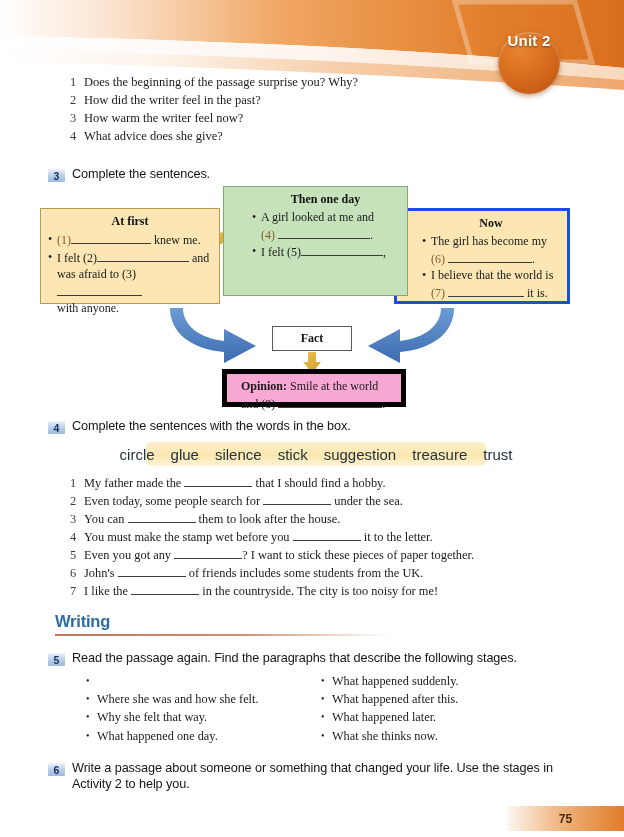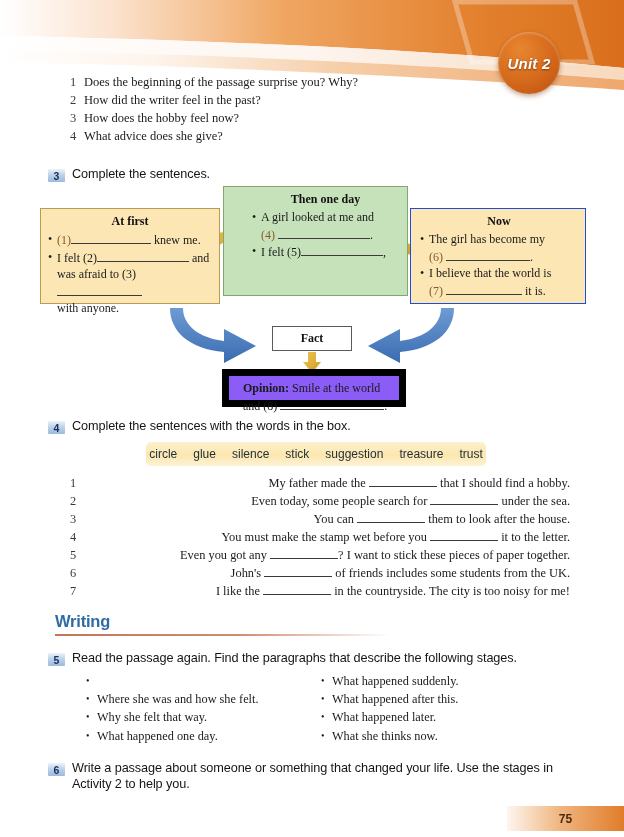--- a/index.html
+++ b/index.html
@@ -12,21 +12,21 @@
   }
   .page{position:relative;width:624px;height:837px;overflow:hidden;background:#fff;}
 
   
   .header{position:absolute;left:0;top:0;width:624px;height:108px;overflow:hidden;}
   .header svg{position:absolute;left:0;top:0;}
   .unit-badge{
     position:absolute;left:498px;top:32px;width:62px;height:62px;border-radius:50%;
     background:radial-gradient(circle at 36% 28%, #e8852f 0%, #d4691b 55%, #b9500f 100%);
     box-shadow:0 2px 5px rgba(120,60,10,.45), inset 0 1px 3px rgba(255,255,255,.35);
-    display:flex;align-items:center;justify-content:center;font-style:italic;
+    display:flex;align-items:flex-start;justify-content:center;
   }
   .unit-badge span{
     font-family:"Liberation Sans", sans-serif;font-weight:bold;font-size:15px;color:#ffffff;
     text-shadow:0 1px 2px rgba(100,45,5,.8);letter-spacing:.2px;
   }
 
   .q-list{position:absolute;left:70px;top:74px;width:470px;}
   .q-row{display:flex;font-size:12.5px;color:#1a1a1a;line-height:17px;margin-bottom:1px;}
   .q-num{width:14px;flex:0 0 14px;color:#3a3a3a;}
   .q-txt{flex:1;}
@@ -62,50 +62,50 @@
 
   #box-first{
     left:40px;top:22px;width:180px;height:96px;
     background:#fbe6b4;border:1px solid #b99a54;padding:5px 7px 0 7px;
   }
   #box-then{
     left:223px;top:0px;width:185px;height:110px;
     background:#c6e2ba;border:1px solid #7fa96e;padding:5px 8px 0 28px;z-index:5;
   }
   #box-now{
-    left:410px;top:22px;width:176px;height:96px;
-    background:#fbe6b4;border:1px solid #1d4ed8;padding:5px 7px 0 9px;
+    left:394px;top:22px;width:176px;height:96px;
+    background:#fbe6b4;border:3px solid #1d4ed8;padding:5px 7px 0 25px;
   }
   #box-fact{
     left:272px;top:140px;width:80px;height:25px;
     background:#ffffff;border:1px solid #5a5a5a;
     display:flex;align-items:center;justify-content:center;
   }
   #box-fact .dtitle{margin:0;font-size:12px;}
   #box-opinion{
     left:222px;top:183px;width:184px;height:38px;
-    background:#8b5cf6;border:7px solid #000000;padding:4px 8px 0 14px;
+    background:#f9a8d4;border:5px solid #000000;padding:4px 8px 0 14px;
   }
   .arrows{position:absolute;left:0;top:0;width:624px;height:222px;pointer-events:none;}
 
   
   .wordbox{
     position:absolute;left:146px;top:442px;width:340px;height:24px;
     background:linear-gradient(to bottom,#fdf0cd 0%,#fbe7ae 55%,#fdf2d6 100%);
     border-radius:5px;
     display:flex;align-items:center;justify-content:center;
   }
   .wordbox .w{
-    font-family:"Liberation Sans", sans-serif;font-size:12px;color:#23313d;margin:0 8px;
+    font-family:"Liberation Sans", sans-serif;font-size:15px;color:#23313d;margin:0 8px;
   }
 
   .s-list{position:absolute;left:70px;top:474px;width:500px;}
   .s-row{display:flex;font-size:12.4px;color:#1a1a1a;line-height:18px;}
   .s-num{width:14px;flex:0 0 14px;color:#3a3a3a;}
-  .s-txt{flex:1;text-align:right;}
+  .s-txt{flex:1;}
 
   
   .writing-head{position:absolute;left:55px;top:612px;}
   .writing-head .wt{
     font-family:"Liberation Sans", sans-serif;font-weight:bold;font-size:16.5px;
     color:#2f6ca3;letter-spacing:-0.2px;
   }
   .writing-rule{
     position:absolute;left:55px;top:634px;width:335px;height:2px;
     background:linear-gradient(to right,#c0775a 0%,#cd8d70 55%,rgba(230,200,190,0) 100%);
@@ -169,21 +169,21 @@
     <div class="q-row">
       <div class="q-num">1</div>
       <div class="q-txt">Does the beginning of the passage surprise you? Why?</div>
     </div>
     <div class="q-row">
       <div class="q-num">2</div>
       <div class="q-txt">How did the writer feel in the past?</div>
     </div>
     <div class="q-row">
       <div class="q-num">3</div>
-      <div class="q-txt">How does the hobby feel now?</div>
+      <div class="q-txt">How warm the writer feel now?</div>
     </div>
     <div class="q-row">
       <div class="q-num">4</div>
       <div class="q-txt">What advice does she give?</div>
     </div>
   </div>
 
   <div class="act" style="left:48px;top:166px;">
     <div class="act-badge">3</div>
     <div class="act-title">Complete the sentences.</div>

